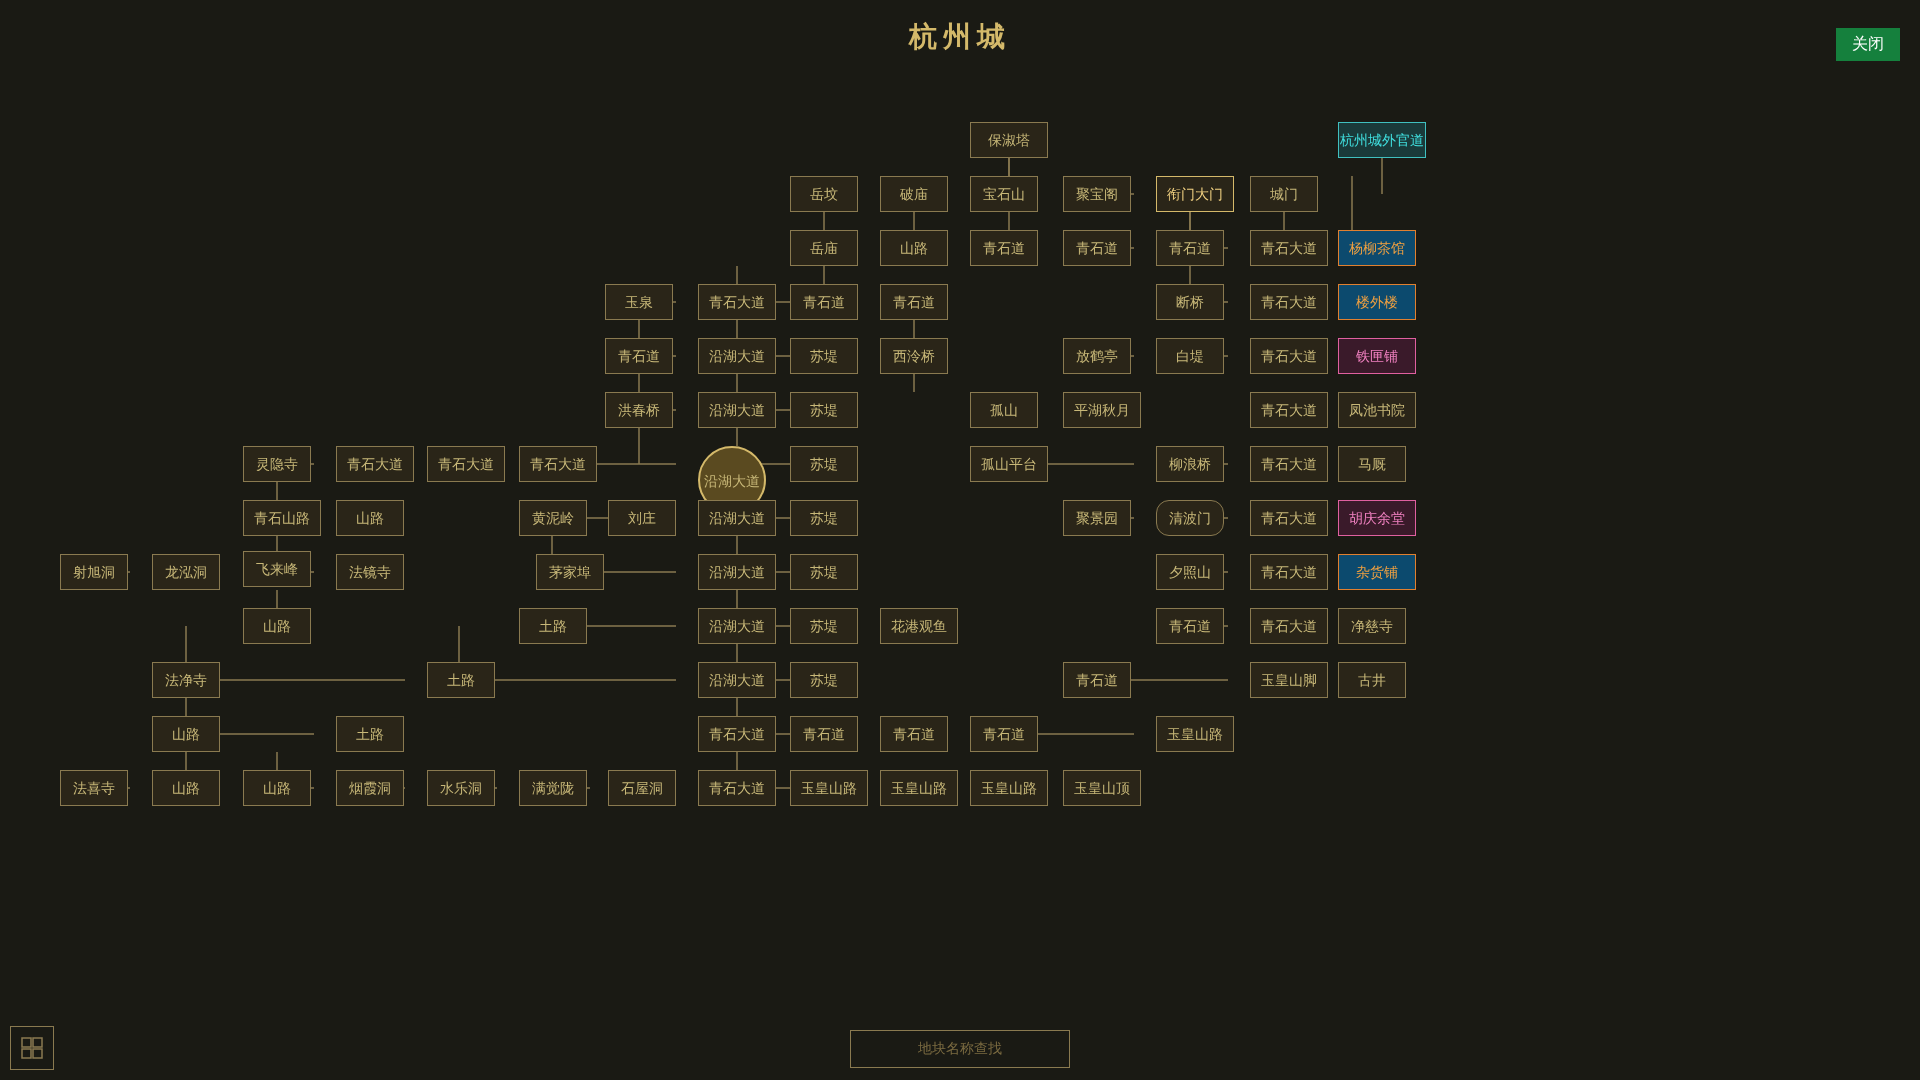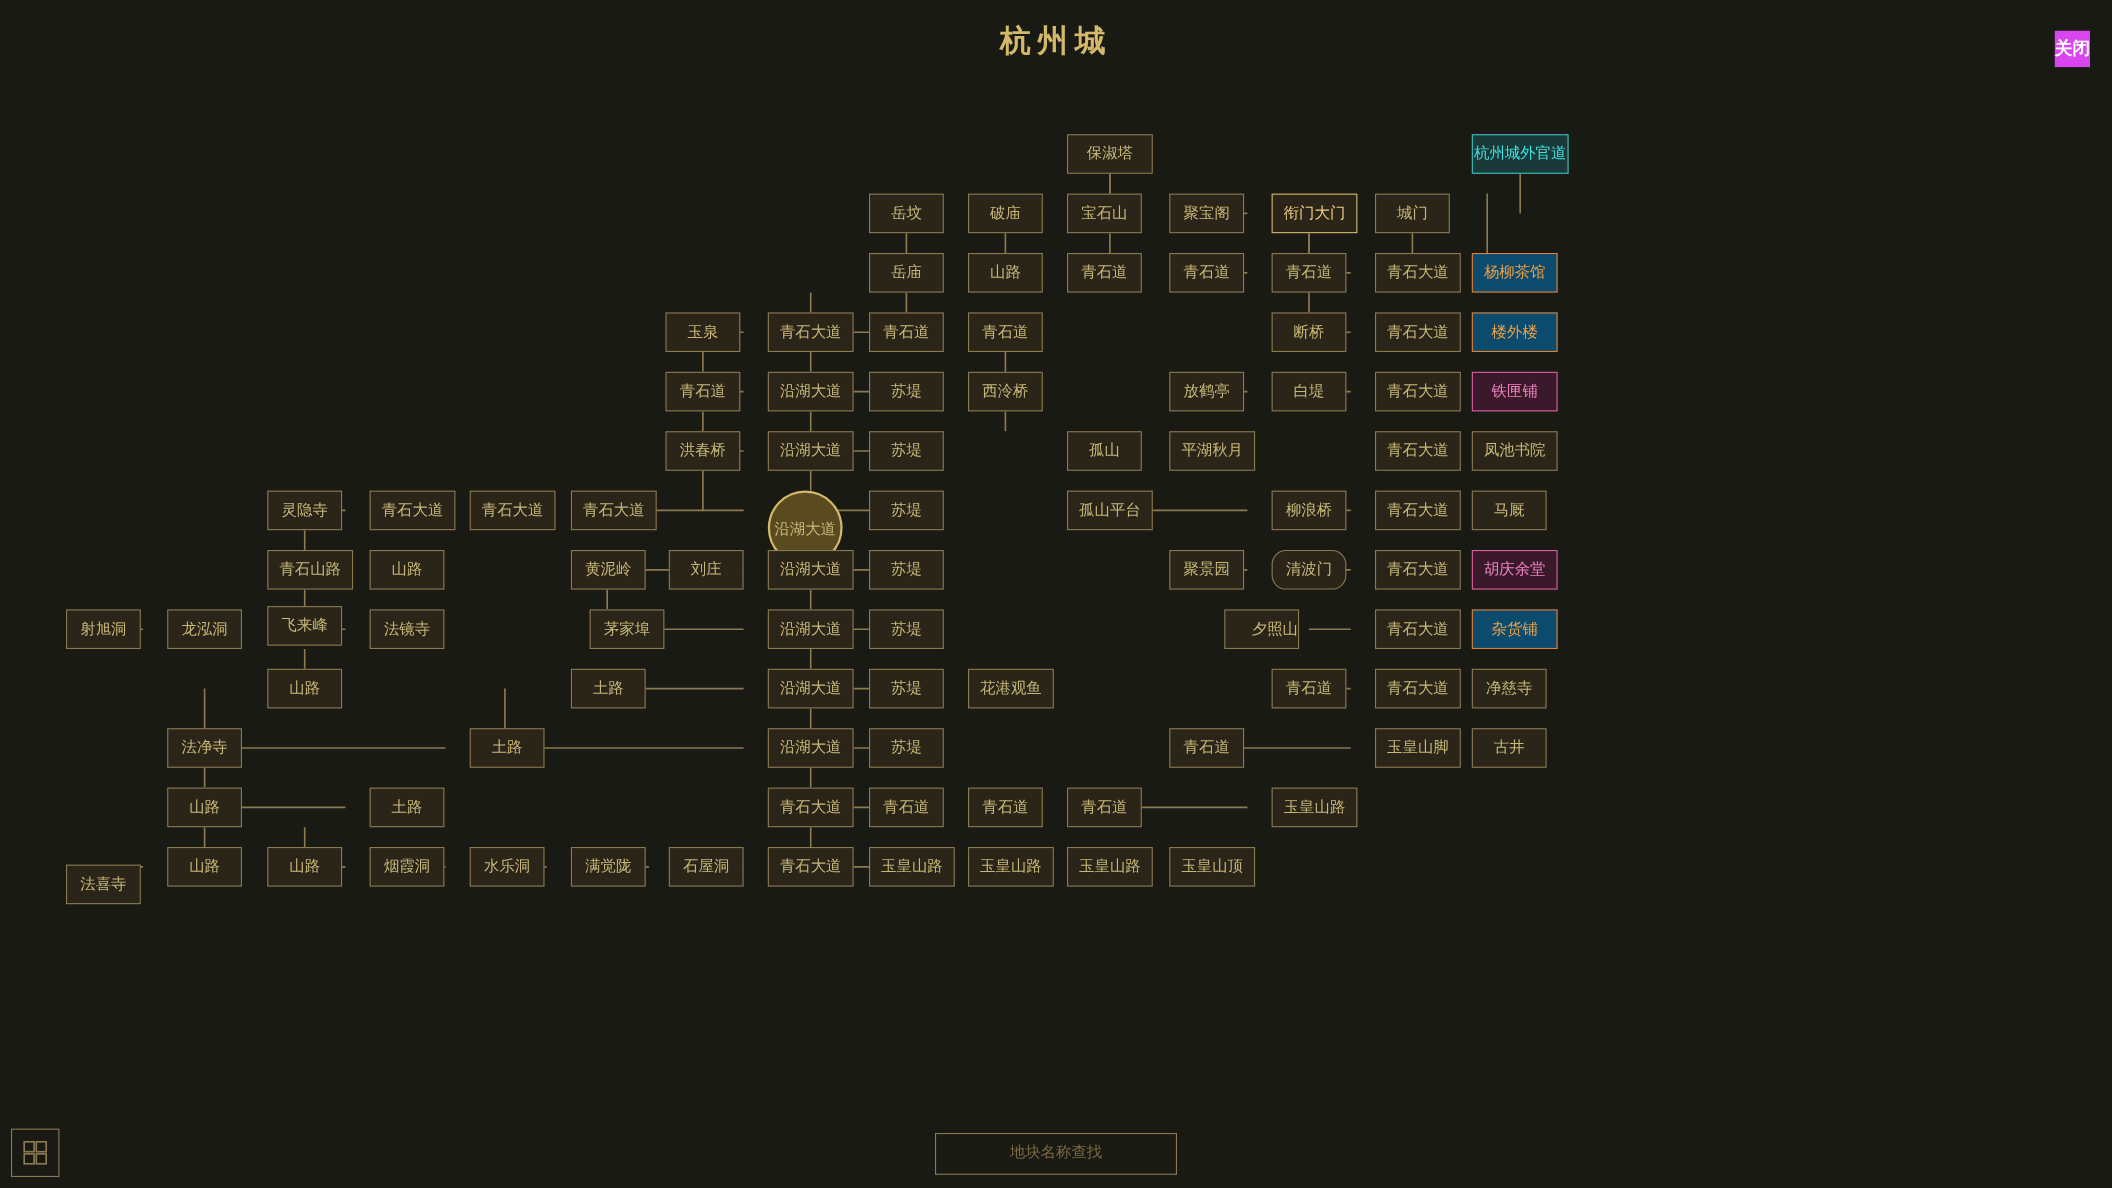--- a/index.html
+++ b/index.html
@@ -20,28 +20,27 @@
       color: #d4b96a;
       font-size: 28px;
       letter-spacing: 6px;
       font-weight: bold;
     }
 
     #close-btn {
       position: absolute;
       top: 28px;
       right: 20px;
-      background: #d946ef;
+      background: #15803d;
       color: #fff;
       border: none;
-      padding: 6px 0;
+      padding: 6px 16px;
       font-size: 16px;
       cursor: pointer;
       font-family: "SimSun", serif;
-      font-weight: bold;
     }
 
     #map-container {
       position: absolute;
       top: 60px;
       left: 0;
       width: 1920px;
       height: 990px;
       padding-left: 32px;
     }
@@ -348,21 +347,21 @@
     <div class="node" style="width: 68px; left: 1156px; top: 440px; border-radius: 13px;">清波门</div>
     <div class="node" style="width: 78px; left: 1250px; top: 440px;">青石大道</div>
     <div class="node highlighted-pink" style="width: 78px; left: 1338px; top: 440px;">胡庆余堂</div>
     <div class="node" style="width: 68px; left: 60px; top: 494px;">射旭洞</div>
     <div class="node" style="width: 68px; left: 152px; top: 494px;">龙泓洞</div>
     <div class="node" style="width: 68px; left: 243px; top: 491px;">飞来峰</div>
     <div class="node" style="width: 68px; left: 336px; top: 494px;">法镜寺</div>
     <div class="node" style="width: 68px; left: 536px; top: 494px;">茅家埠</div>
     <div class="node" style="width: 78px; left: 698px; top: 494px;">沿湖大道</div>
     <div class="node" style="width: 68px; left: 790px; top: 494px;">苏堤</div>
-    <div class="node" style="width: 68px; left: 1113px; top: 494px; text-align: right;">夕照山</div>
+    <div class="node" style="width: 68px; left: 1156px; top: 494px;">夕照山</div>
     <div class="node" style="width: 78px; left: 1250px; top: 494px;">青石大道</div>
     <div class="node highlighted-orange" style="width: 78px; left: 1338px; top: 494px;">杂货铺</div>
     <div class="node" style="width: 68px; left: 243px; top: 548px;">山路</div>
     <div class="node" style="width: 68px; left: 519px; top: 548px;">土路</div>
     <div class="node" style="width: 78px; left: 698px; top: 548px;">沿湖大道</div>
     <div class="node" style="width: 68px; left: 790px; top: 548px;">苏堤</div>
     <div class="node" style="width: 78px; left: 880px; top: 548px;">花港观鱼</div>
     <div class="node" style="width: 68px; left: 1156px; top: 548px;">青石道</div>
     <div class="node" style="width: 78px; left: 1250px; top: 548px;">青石大道</div>
     <div class="node" style="width: 68px; left: 1338px; top: 548px;">净慈寺</div>
@@ -373,21 +372,21 @@
     <div class="node" style="width: 68px; left: 1063px; top: 602px;">青石道</div>
     <div class="node" style="width: 78px; left: 1250px; top: 602px;">玉皇山脚</div>
     <div class="node" style="width: 68px; left: 1338px; top: 602px;">古井</div>
     <div class="node" style="width: 68px; left: 152px; top: 656px;">山路</div>
     <div class="node" style="width: 68px; left: 336px; top: 656px;">土路</div>
     <div class="node" style="width: 78px; left: 698px; top: 656px;">青石大道</div>
     <div class="node" style="width: 68px; left: 790px; top: 656px;">青石道</div>
     <div class="node" style="width: 68px; left: 880px; top: 656px;">青石道</div>
     <div class="node" style="width: 68px; left: 970px; top: 656px;">青石道</div>
     <div class="node" style="width: 78px; left: 1156px; top: 656px;">玉皇山路</div>
-    <div class="node" style="width: 68px; left: 60px; top: 710px; margin-top: 16px;">法喜寺</div>
+    <div class="node" style="width: 68px; left: 60px; top: 710px;">法喜寺</div>
     <div class="node" style="width: 68px; left: 152px; top: 710px;">山路</div>
     <div class="node" style="width: 68px; left: 243px; top: 710px;">山路</div>
     <div class="node" style="width: 68px; left: 336px; top: 710px;">烟霞洞</div>
     <div class="node" style="width: 68px; left: 427px; top: 710px;">水乐洞</div>
     <div class="node" style="width: 68px; left: 519px; top: 710px;">满觉陇</div>
     <div class="node" style="width: 68px; left: 608px; top: 710px;">石屋洞</div>
     <div class="node" style="width: 78px; left: 698px; top: 710px;">青石大道</div>
     <div class="node" style="width: 78px; left: 790px; top: 710px;">玉皇山路</div>
     <div class="node" style="width: 78px; left: 880px; top: 710px;">玉皇山路</div>
     <div class="node" style="width: 78px; left: 970px; top: 710px;">玉皇山路</div>

